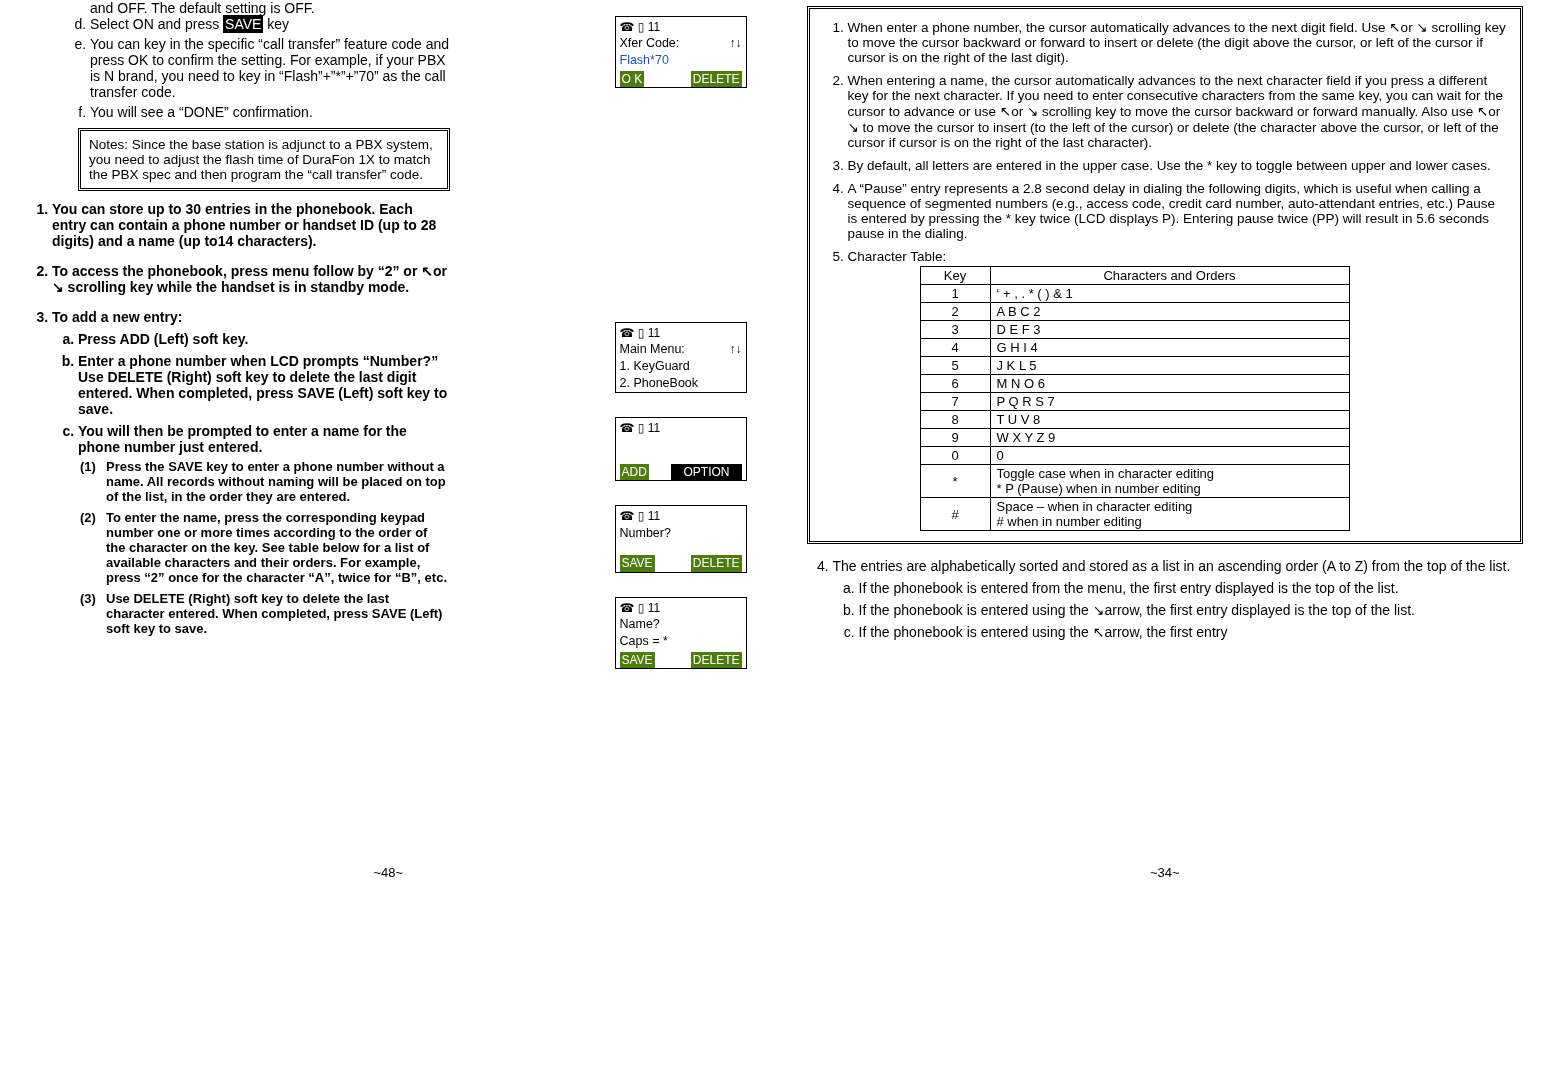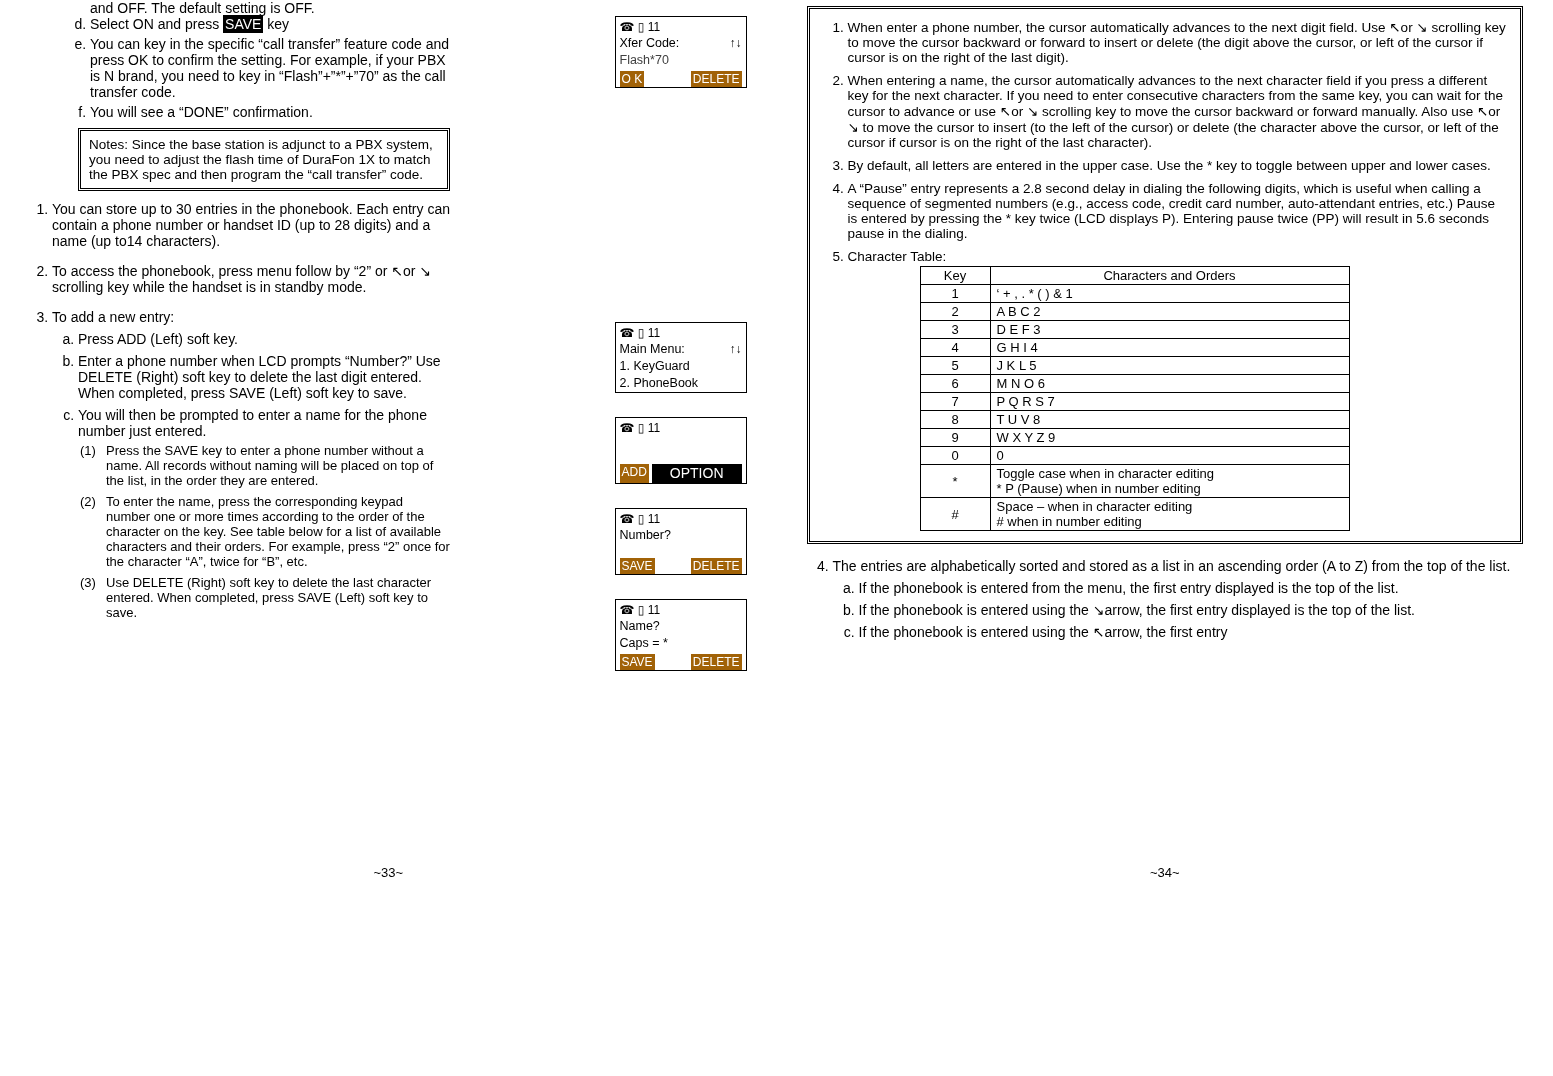--- a/index.html
+++ b/index.html
@@ -24,21 +24,21 @@
   .pagenum {
     position: absolute;
     bottom: 4px;
     left: 50%;
     transform: translateX(-50%);
     font-size: 13px;
   }
   ol.cont-lower { list-style-type: lower-alpha; margin: 0; padding-left: 60px; }
   ol.cont-lower > li { margin-bottom: 4px; }
   ol.num-top { list-style-type: decimal; margin: 10px 0; padding-left: 22px; }
-  ol.num-top > li { margin-bottom: 14px; }
+  ol.num-top > li { margin-bottom: 14px; font-weight: bold; }
   ol.lower-alpha { list-style-type: lower-alpha; margin: 6px 0; padding-left: 26px; }
   ol.lower-alpha > li { margin-bottom: 6px; }
   ol.paren-dec { list-style: none; margin: 4px 0; padding-left: 28px; }
   ol.paren-dec > li { margin-bottom: 6px; position: relative; font-size: 13px; }
   ol.paren-dec > li .paren { position: absolute; left: -26px; }
   .black-chip { background: #000; color: #fff; padding: 1px 2px; }
   h3.section { font-size: 15px; font-weight: bold; margin: 18px 0 8px 0; }
   .notes-box {
     border: 3px double #000;
     padding: 6px 8px;
@@ -53,22 +53,22 @@
   }
   .lcd {
     border: 1px solid #000;
     font-size: 12.5px;
     line-height: 1.35;
     margin-bottom: 24px;
     padding: 2px 4px 0 4px;
   }
   .lcd .iconrow { font-size: 12px; }
   .lcd .softrow { display: flex; justify-content: space-between; margin-top: 2px; }
-  .lcd .softrow .sk { background: #a16207; color:#fff; padding: 0 2px; font-size:12px; }
-  .lcd .softrow .skplain { font-size:14px; padding: 0 18px; }
+  .lcd .softrow .sk { background: #4d7c0f; color:#fff; padding: 0 2px; font-size:12px; }
+  .lcd .softrow .skplain { font-size:12px; padding: 0 12px; }
   .lcd .arrows { float: right; font-size:12px; }
   .text-col { width: 420px; }
 
   
   .notes-big {
     border: 3px double #000;
     padding: 6px 10px 6px 10px;
     font-size: 13.5px;
     margin-top: 6px;
   }
@@ -133,21 +133,21 @@
           </ol>
         </li>
       </ol>
     </div>
 
     <div class="lcd-col">
 
       <div class="lcd" style="margin-top:8px;">
         <div class="iconrow">☎ ▯ 11</div>
         <div><span>Xfer Code:</span><span class="arrows">↑↓</span></div>
-        <div style="color:#404040;">Flash*70</div>
+        <div style="color:#1d4ed8;">Flash*70</div>
         <div class="softrow">
           <span class="sk">O K</span>
           <span class="sk">DELETE</span>
         </div>
       </div>
 
       <div style="height:210px;"></div>
 
       <div class="lcd">
         <div class="iconrow">☎ ▯ 11</div>
@@ -180,21 +180,21 @@
         <div>Name?</div>
         <div>Caps = *</div>
         <div class="softrow">
           <span class="sk">SAVE</span>
           <span class="sk">DELETE</span>
         </div>
       </div>
 
     </div>
 
-    <div class="pagenum">~33~</div>
+    <div class="pagenum">~48~</div>
   </div>
 
   <div class="page">
 
     <div class="notes-big">
       <ol>
         <li>When enter a phone number, the cursor automatically advances to the next digit field.  Use ↖or ↘ scrolling key to move the cursor backward or forward to insert or delete (the digit above the cursor, or left of the cursor if cursor is on the right of the last digit).</li>
         <li>When entering a name, the cursor automatically advances to the next character field if you press a different key for the next character.  If you need to enter consecutive characters from the same key, you can wait for the cursor to advance or use ↖or ↘ scrolling key to move the cursor backward or forward manually.  Also use ↖or ↘ to move the cursor to insert (to the left of the cursor) or delete (the character above the cursor, or left of the cursor if cursor is on the right of the last character).</li>
         <li>By default, all letters are entered in the upper case.  Use the * key to toggle between upper and lower cases.</li>
         <li>A “Pause” entry represents a 2.8 second delay in dialing the following digits, which is useful when calling a sequence of segmented numbers (e.g., access code, credit card number, auto-attendant entries, etc.)  Pause is entered by pressing the * key twice (LCD displays P).  Entering pause twice (PP) will result in 5.6 seconds pause in the dialing.</li>

